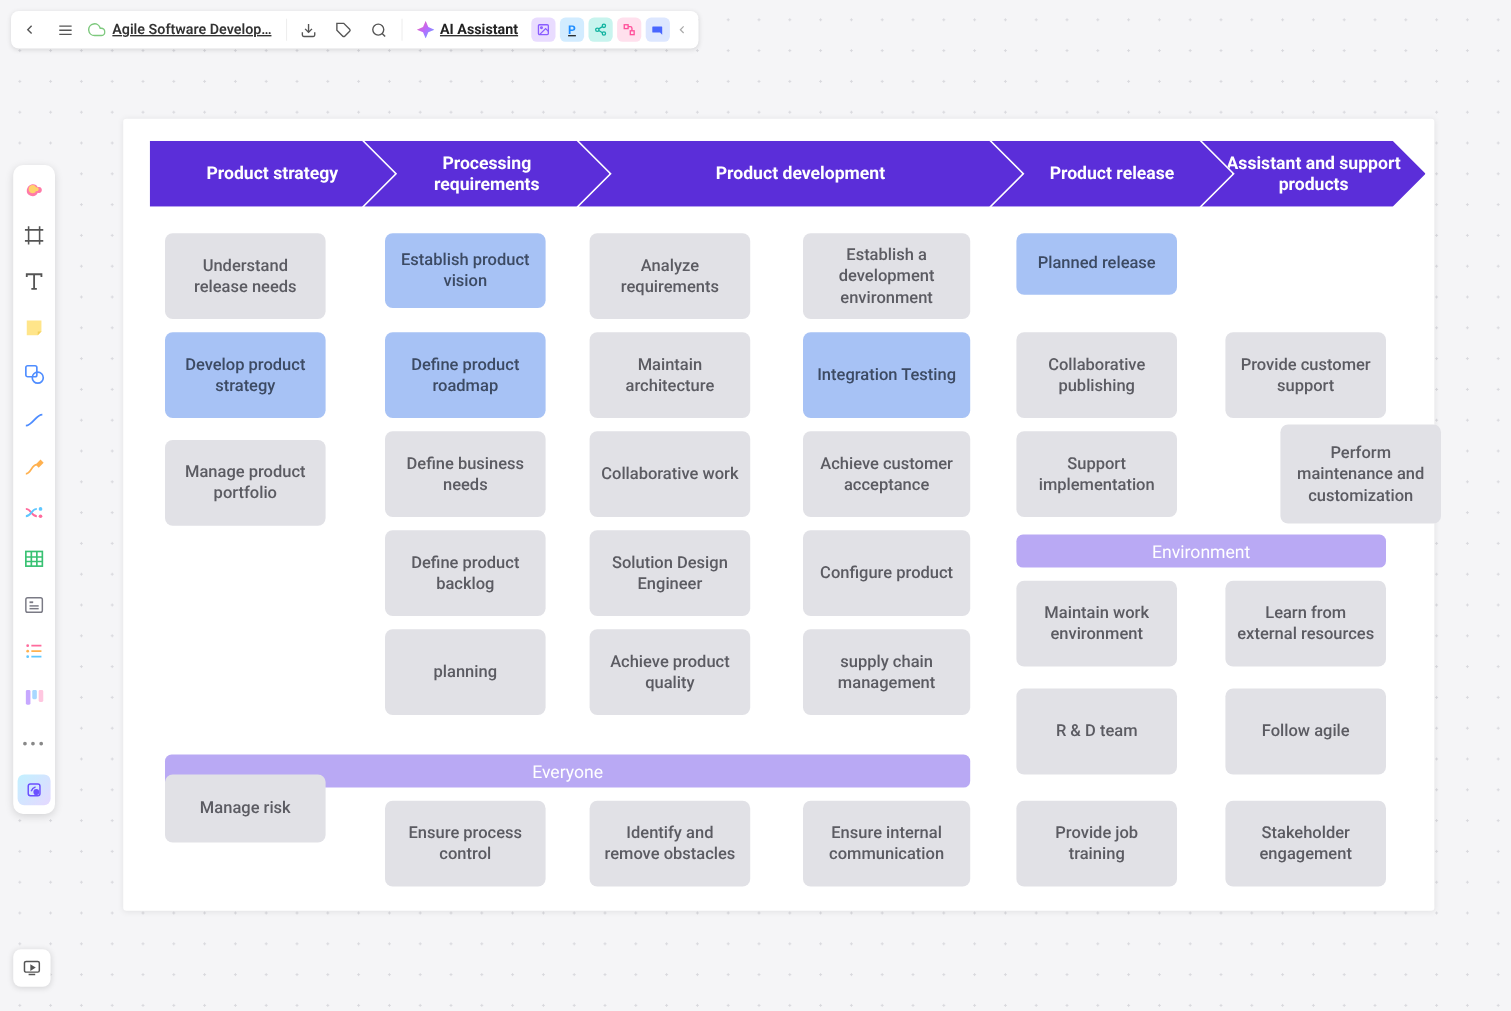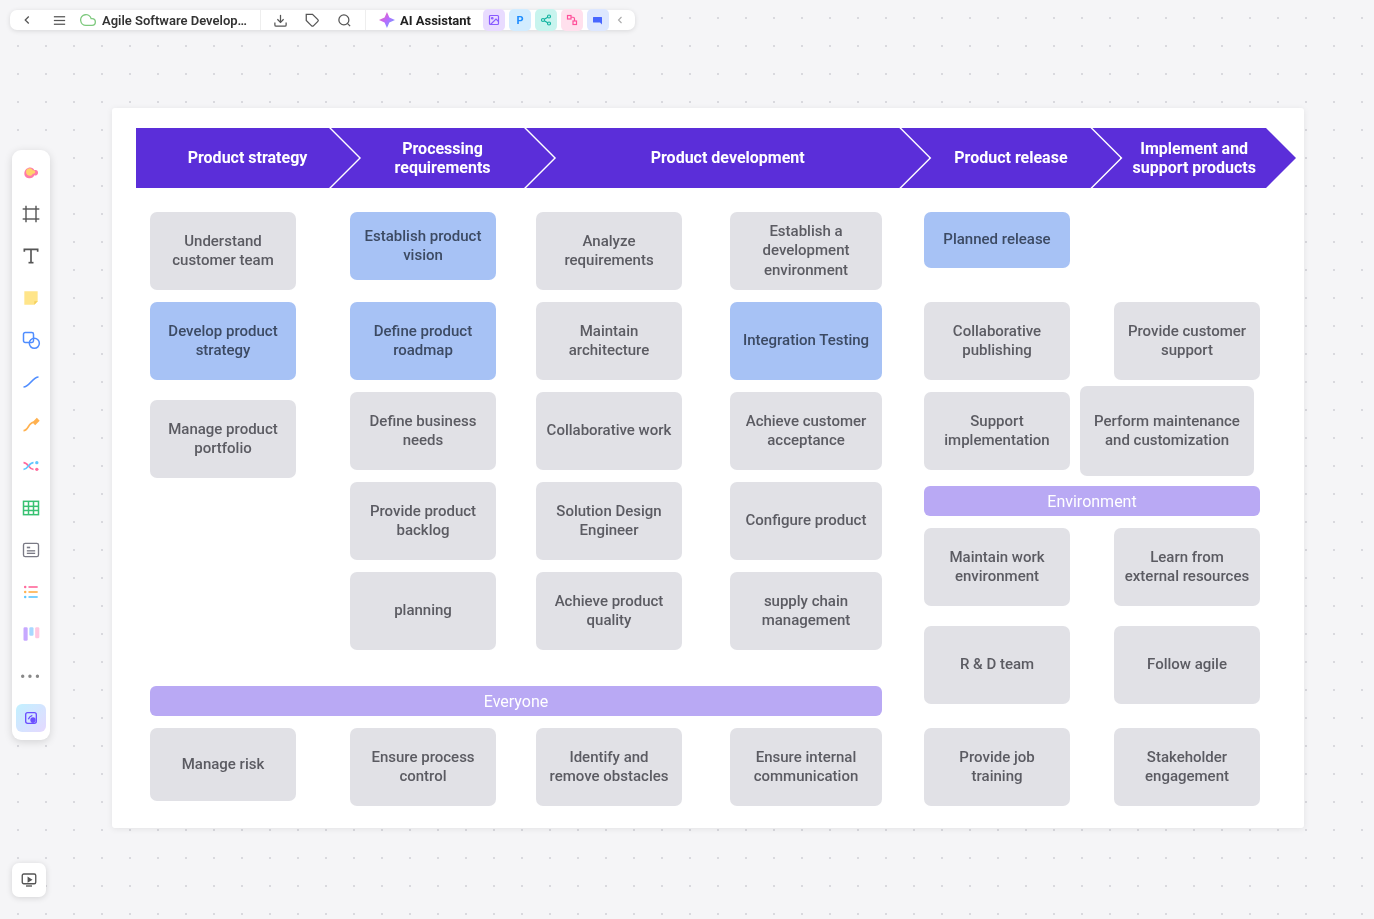--- a/index.html
+++ b/index.html
@@ -13,28 +13,29 @@
   body {
     background-image: radial-gradient(#d9d9de 1px, transparent 1px);
     background-size: 28px 28px;
     background-position: 4px 4px;
   }
 
   
   .topbar {
     position: absolute;
     top: 10px; left: 10px;
-    height: 20px;
+    height: 34px;
     background: #ffffff;
     border-radius: 7px;
     box-shadow: 0 1px 5px rgba(0,0,0,.12);
     display: flex;
     align-items: center;
     padding: 0 6px 0 2px;
     gap: 2px;
+    text-decoration: underline;
   }
   .tb-btn {
     width: 30px; height: 28px;
     display: flex; align-items: center; justify-content: center;
     border-radius: 5px;
     color: #555;
     cursor: pointer;
   }
   .tb-sep { width:1px; height:20px; background:#eee; margin:0 3px; }
   .doc-title-wrap {
@@ -363,45 +364,45 @@
     <div class="phase" style="width:228px">
         <span class="two-line">Processing requirements</span>
       </div>
     <div class="phase" style="width:413px">
         <span>Product development</span>
       </div>
     <div class="phase" style="width:224px">
         <span>Product release</span>
       </div>
     <div class="phase" style="width:208px">
-        <span class="two-line">Implement and support products</span>
+        <span class="two-line">Assistant and support products</span>
       </div>
   </div>
 
   <div class="card" style="left:38px; top:104px; width:146px; height:78px">
-      <span>Understand customer team</span>
+      <span>Understand release needs</span>
     </div>
   <div class="card blue" style="left:38px; top:194px; width:146px; height:78px">
       <span>Develop product strategy</span>
     </div>
   <div class="card" style="left:38px; top:292px; width:146px; height:78px">
       <span>Manage product portfolio</span>
     </div>
 
   <div class="card blue" style="left:238px; top:104px; width:146px; height:68px">
       <span>Establish product vision</span>
     </div>
   <div class="card blue" style="left:238px; top:194px; width:146px; height:78px">
       <span>Define product roadmap</span>
     </div>
   <div class="card" style="left:238px; top:284px; width:146px; height:78px">
       <span>Define business needs</span>
     </div>
   <div class="card" style="left:238px; top:374px; width:146px; height:78px">
-      <span>Provide product backlog</span>
+      <span>Define product backlog</span>
     </div>
   <div class="card" style="left:238px; top:464px; width:146px; height:78px">
       <span>planning</span>
     </div>
 
   <div class="card" style="left:424px; top:104px; width:146px; height:78px">
       <span>Analyze requirements</span>
     </div>
   <div class="card" style="left:424px; top:194px; width:146px; height:78px">
       <span>Maintain architecture</span>
@@ -438,21 +439,21 @@
   <div class="card" style="left:812px; top:194px; width:146px; height:78px">
       <span>Collaborative publishing</span>
     </div>
   <div class="card" style="left:812px; top:284px; width:146px; height:78px">
       <span>Support implementation</span>
     </div>
 
   <div class="card" style="left:1002px; top:194px; width:146px; height:78px">
       <span>Provide customer support</span>
     </div>
-  <div class="card" style="left:968px; top:278px; width:174px; height:90px">
+  <div class="card" style="left:1052px; top:278px; width:146px; height:90px">
       <span>Perform maintenance and customization</span>
     </div>
 
   <div class="band" style="left:812px; top:378px; width:336px; height:30px">
       <span>Environment</span>
     </div>
 
   <div class="card" style="left:812px;  top:420px; width:146px; height:78px">
       <span>Maintain work environment</span>
     </div>
@@ -463,21 +464,21 @@
       <span>R &amp; D team</span>
     </div>
   <div class="card" style="left:1002px; top:518px; width:146px; height:78px">
       <span>Follow agile</span>
     </div>
 
   <div class="band" style="left:38px; top:578px; width:732px; height:30px">
       <span>Everyone</span>
     </div>
 
-  <div class="card" style="left:38px;  top:620px; width:146px; height:73px">
+  <div class="card" style="left:38px;  top:596px; width:146px; height:62px">
       <span>Manage risk</span>
     </div>
   <div class="card" style="left:238px; top:620px; width:146px; height:78px">
       <span>Ensure process control</span>
     </div>
   <div class="card" style="left:424px; top:620px; width:146px; height:78px">
       <span>Identify and remove obstacles</span>
     </div>
   <div class="card" style="left:618px; top:620px; width:152px; height:78px">
       <span>Ensure internal communication</span>

